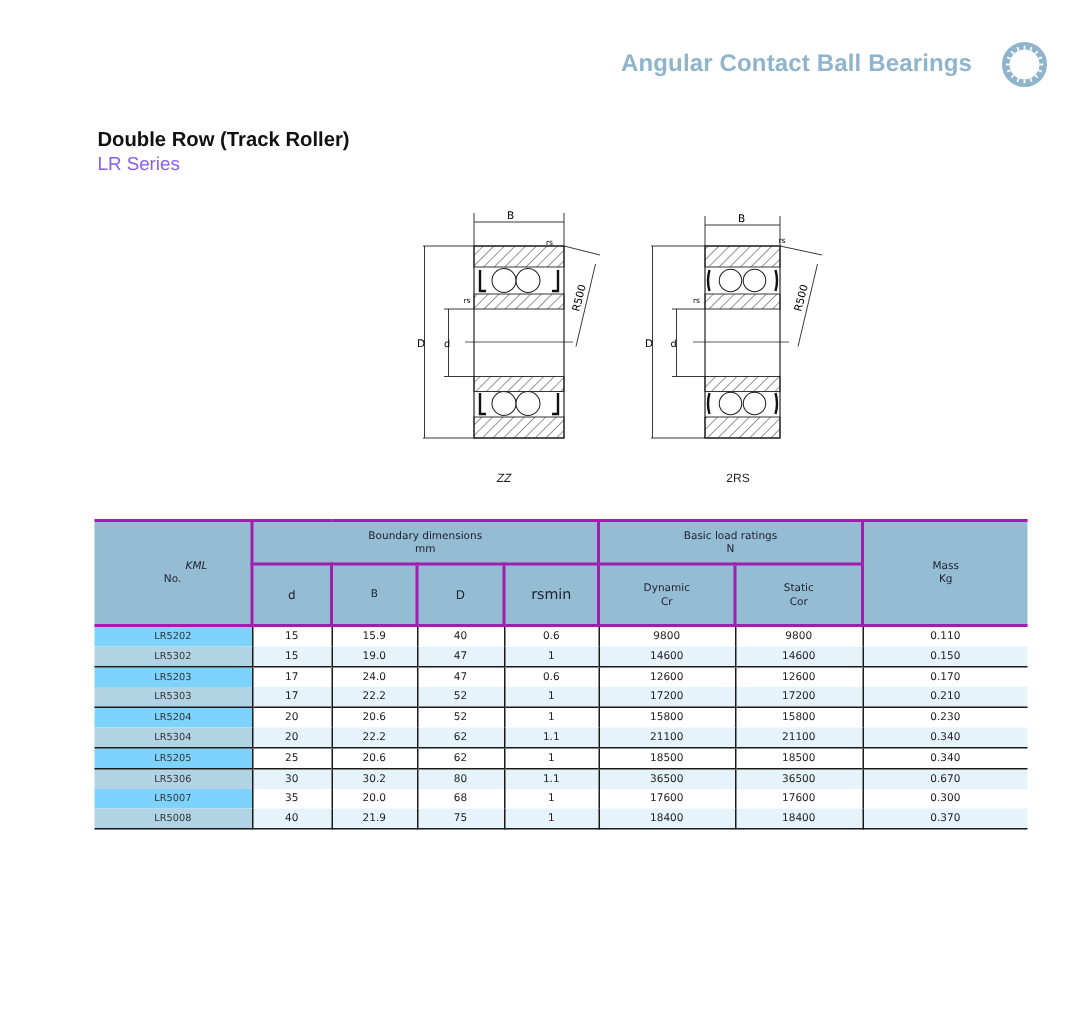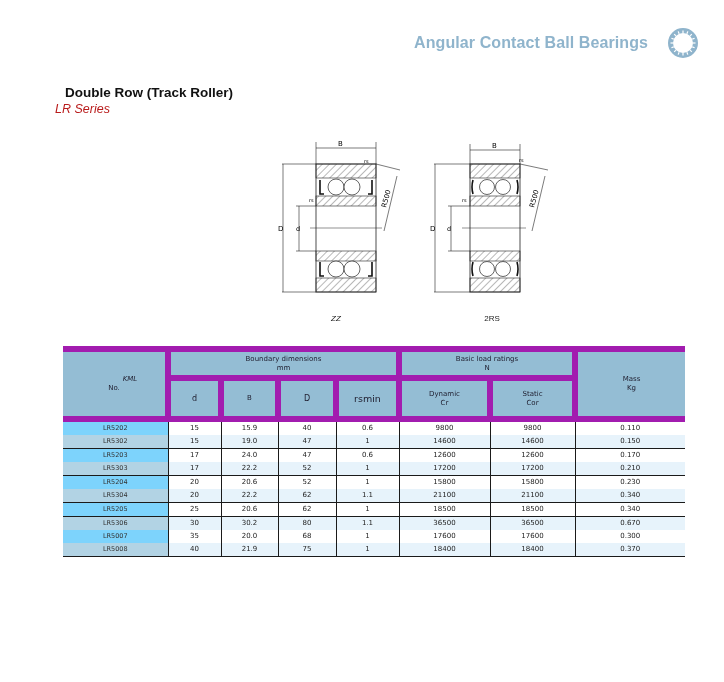--- a/index.html
+++ b/index.html
@@ -1,26 +1,26 @@
 <!DOCTYPE html>
 <html><head>
 <meta charset="utf-8">
 <style>
   html, body { margin:0; padding:0; background:#ffffff; }
   body { width:724px; height:682px; position:relative; overflow:hidden; font-family:"DejaVu Sans", sans-serif; color:#222; }
   .brand { position:absolute; left:414px; top:34px; font-family:"Liberation Sans", sans-serif; font-weight:bold; font-size:16px; color:#8fb4cc; letter-spacing:0.1px; }
   .brand-icon { position:absolute; left:668px; top:28px; width:30px; height:30px; }
   .title { position:absolute; left:65px; top:85px; font-family:"Liberation Sans", sans-serif; font-weight:bold; font-size:13.5px; color:#111; }
-  .subtitle { position:absolute; left:55px; top:102px; font-family:"Liberation Sans", sans-serif; font-size:12.5px; color:#b91c1c;font-style:italic; }
+  .subtitle { position:absolute; left:65px; top:102px; font-family:"Liberation Sans", sans-serif; font-size:12.5px; color:#8b5cf6; }
   .diagram { position:absolute; top:136px; }
   .diagram svg { display:block; }
   .cap { position:absolute; top:314px; font-family:"Liberation Sans", sans-serif; font-size:8px; color:#222; width:40px; text-align:center; }
 
   table.spec { position:absolute; left:63px; top:346px; border-collapse:collapse; font-family:"DejaVu Sans", sans-serif; font-size:7px; color:#222; table-layout:fixed; }
-  table.spec th { background:#94bdd4; font-weight:normal; color:#223; border:6px solid #a21caf; line-height:9px; padding:0; text-align:center; }
+  table.spec th { background:#94bdd4; font-weight:normal; color:#223; border:2px solid #a21caf; line-height:9px; padding:0; text-align:center; }
   table.spec th.model { border-left:none; }
   table.spec th.mass { border-right:none; }
   table.spec td { height:13px; padding:0; text-align:center; line-height:13px; border-left:1px solid #1a1a1a; border-right:1px solid #1a1a1a; }
   table.spec td.model { background:#7dd3fc; border-left:none; font-size:6.5px; color:#333; }
   table.spec td.last { border-right:none; }
   table.spec tr.alt td { background:#e7f3fb; }
   table.spec tr.alt td.model { background:#b2d3e4; }
   table.spec tr.grp td { border-top:1px solid #1a1a1a; }
   table.spec tr.end td { border-bottom:1px solid #1a1a1a; }
   .hd-italic { font-style:italic;margin-left:32px; }

